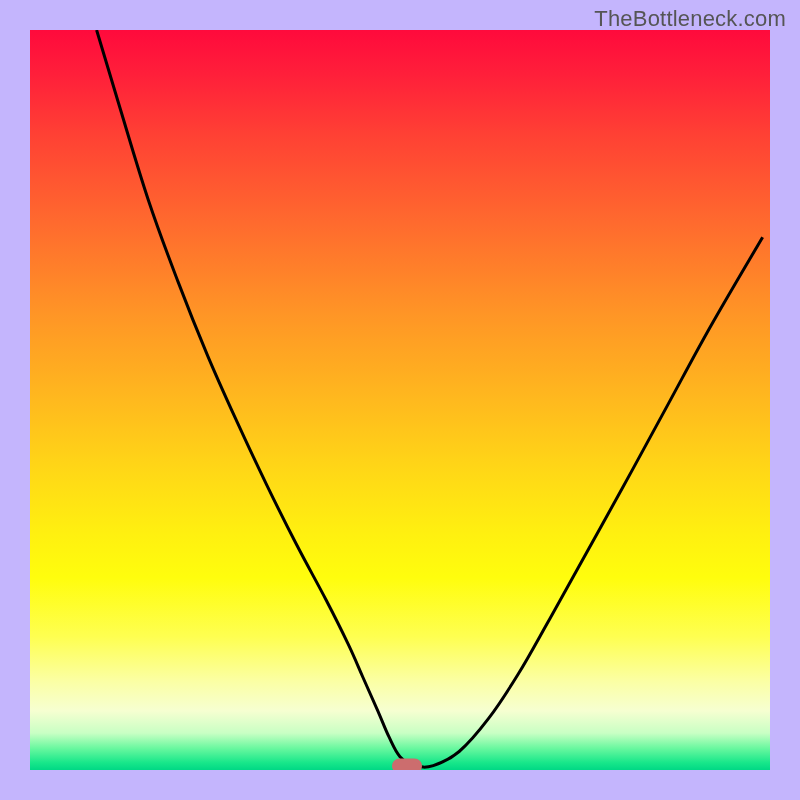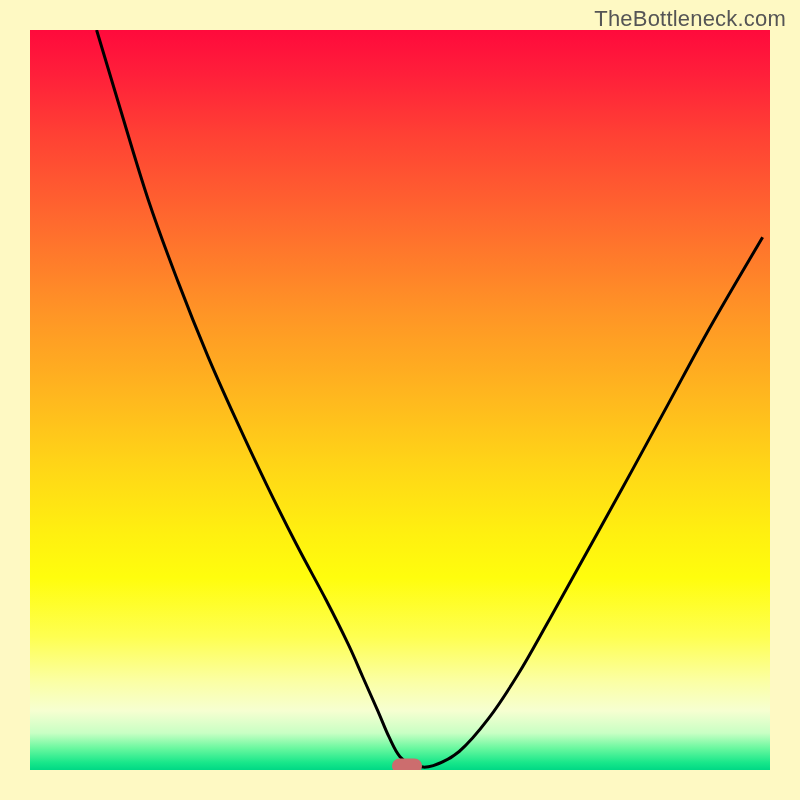--- a/index.html
+++ b/index.html
@@ -1,20 +1,20 @@
 <!DOCTYPE html>
 <html><head>
 <meta charset="utf-8">
 <style>
   * { margin: 0; padding: 0; box-sizing: border-box; }
   html, body { width: 800px; height: 800px; overflow: hidden; background: #000; }
   .outer {
     width: 800px;
     height: 800px;
-    background: #fef9c3;
+    background: #c4b5fd;
     position: relative;
   }
   .watermark {
     position: absolute;
     top: 6px;
     right: 14px;
     font-family: Arial, Helvetica, sans-serif;
     font-size: 22px;
     font-weight: 500;
     color: #555;

